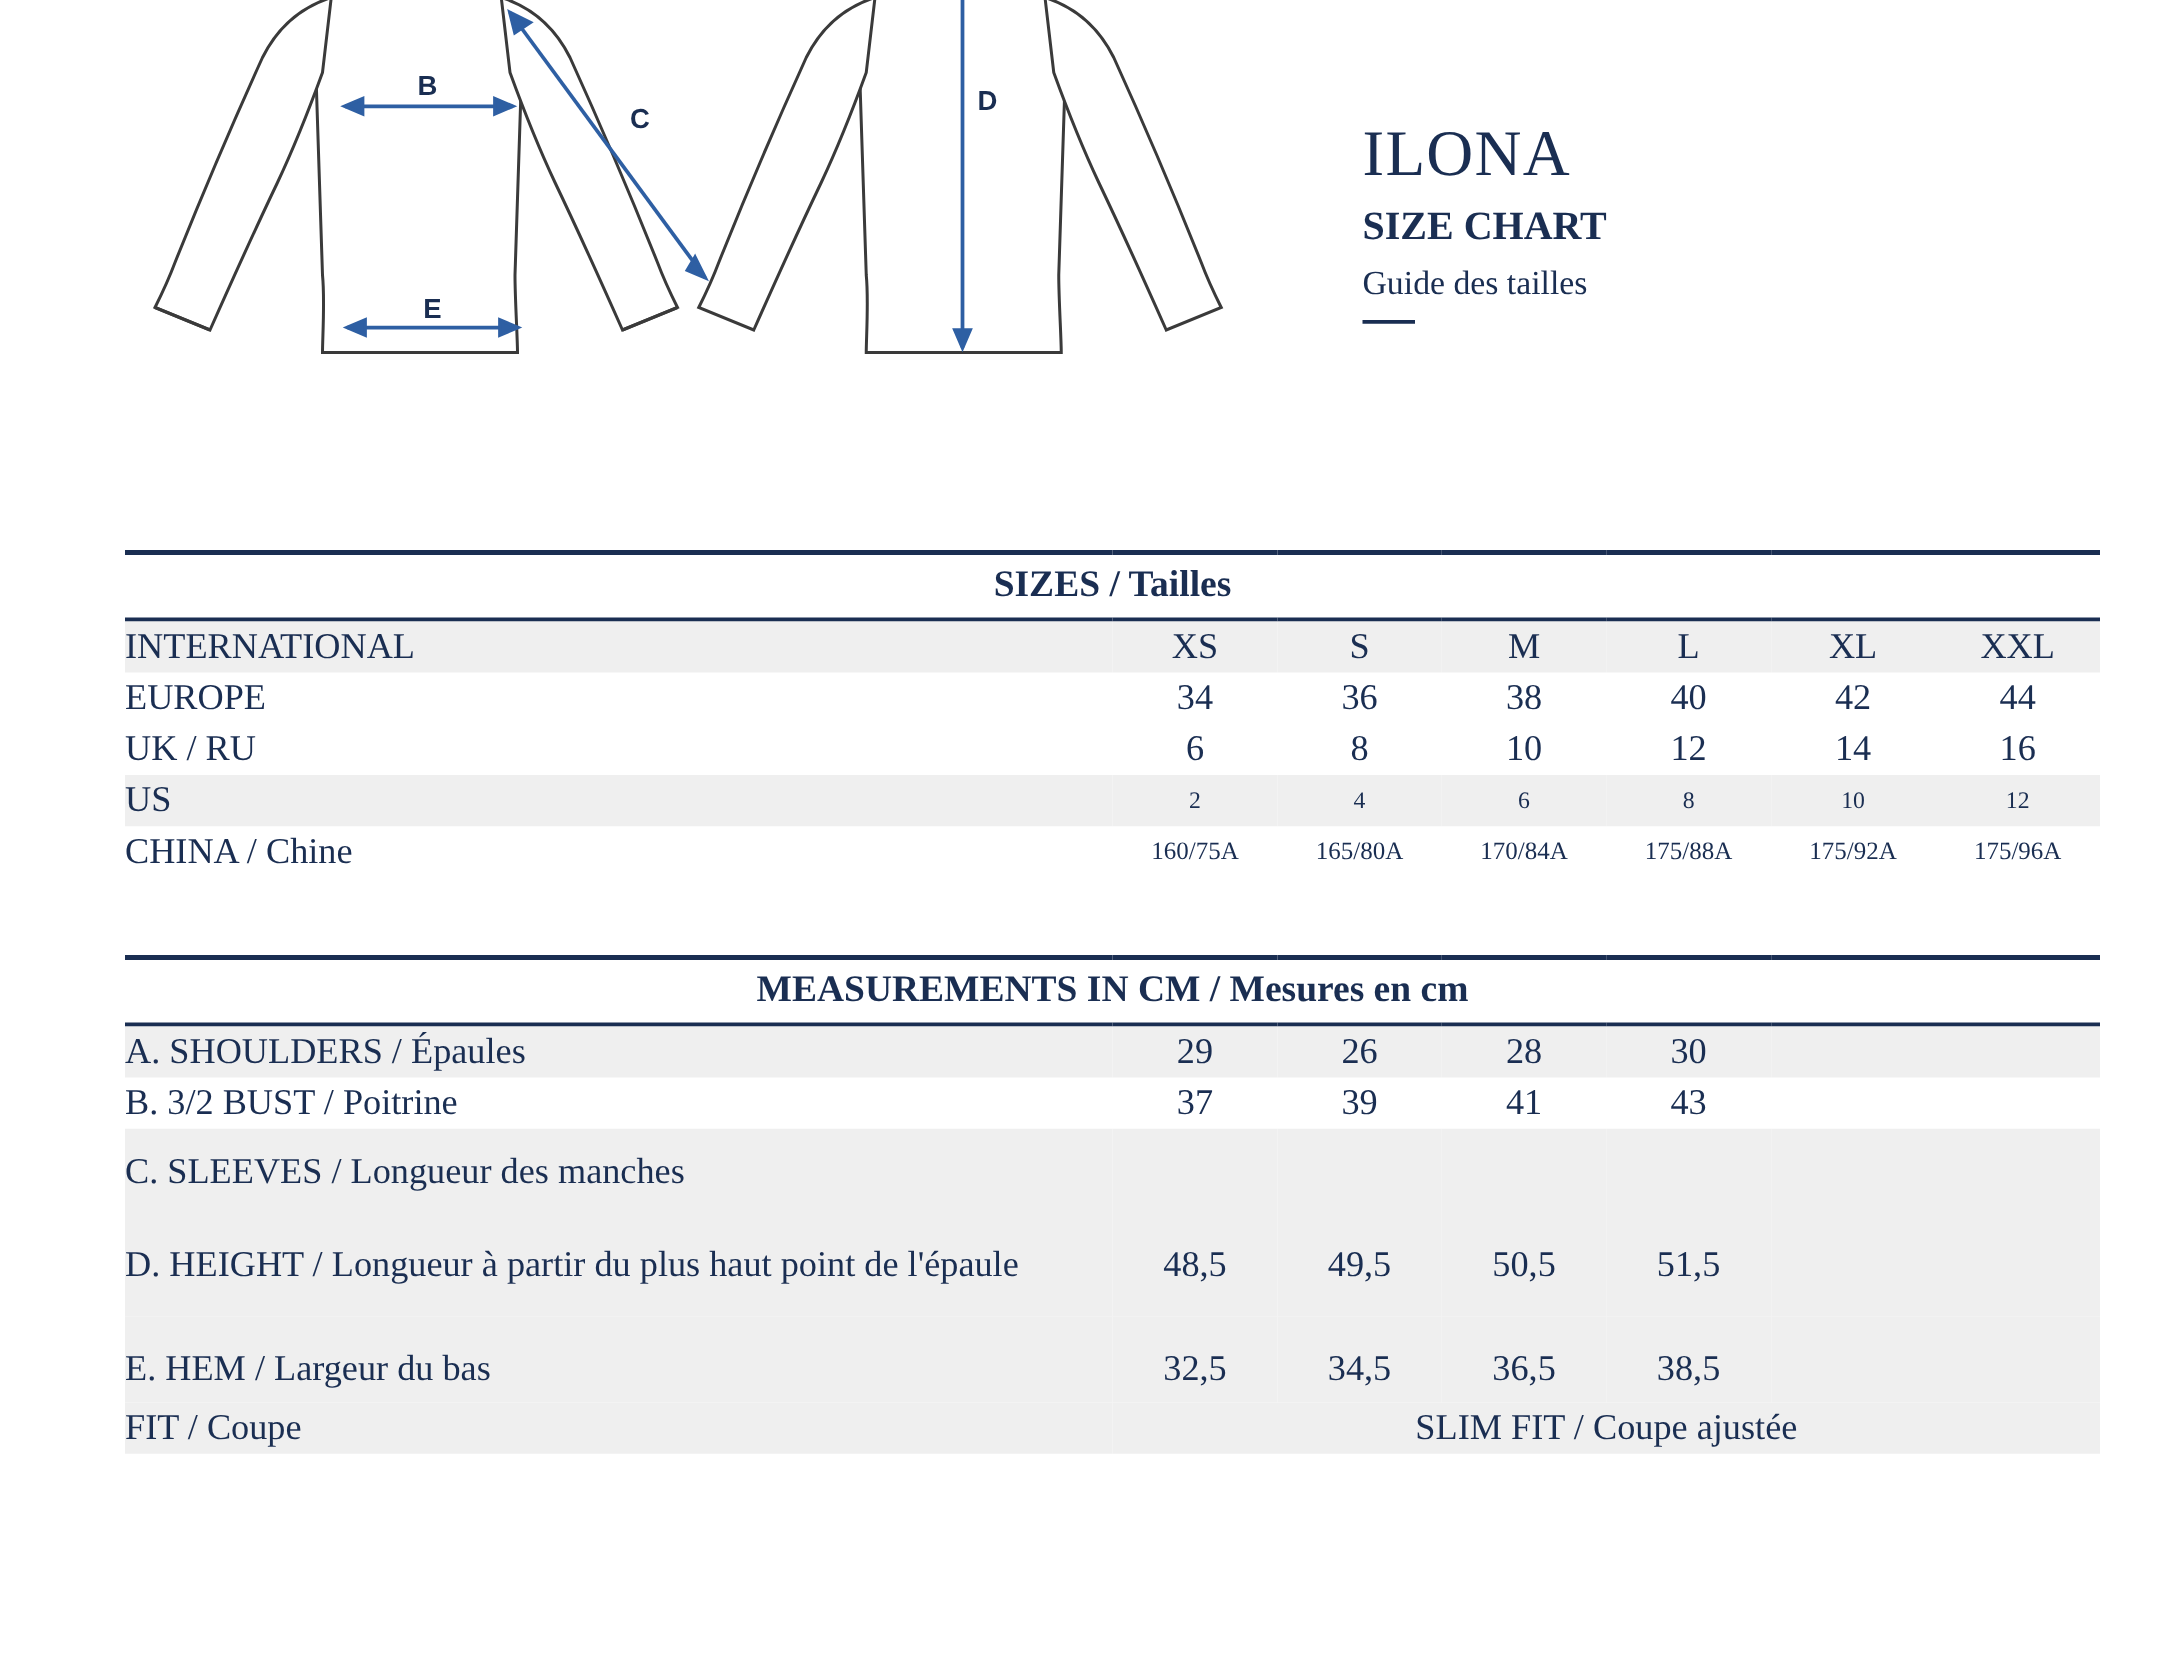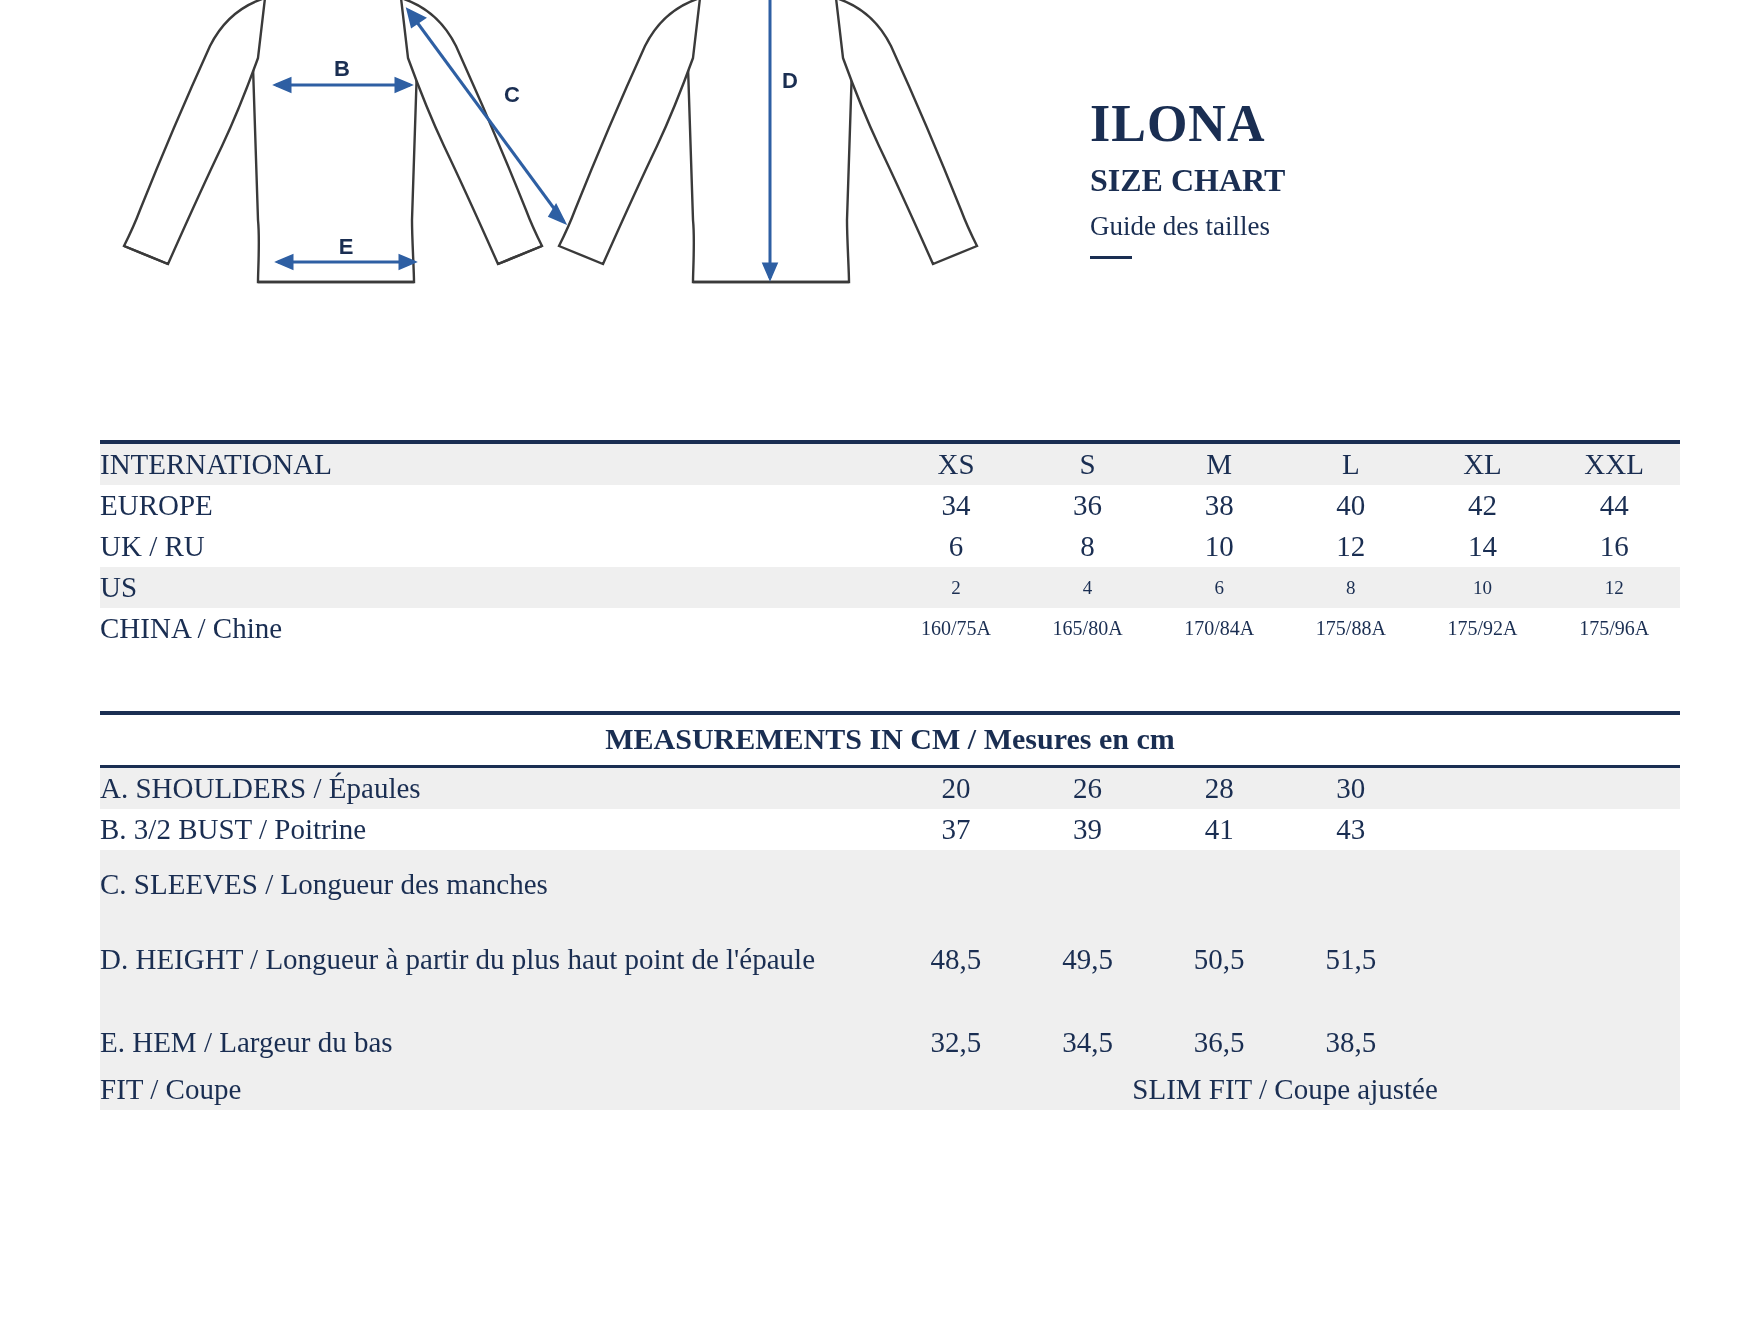--- a/index.html
+++ b/index.html
@@ -25,21 +25,21 @@
     height: 420px;
   }
   .brand-block {
     position: absolute;
     left: 1090px;
     top: 95px;
     width: 560px;
   }
   .brand-name {
     font-family: "Liberation Serif", serif;
-    font-weight: bold;
+    font-weight: normal;
     font-size: 52px;
     letter-spacing: 1px;
     color: #1a2e52;
     line-height: 1.1;
     margin: 0 0 10px 0;
   }
   .brand-sub {
     font-family: "Liberation Serif", serif;
     font-weight: bold;
     font-size: 32px;
@@ -206,20 +206,23 @@
     <colgroup>
       <col style="width:50%">
       <col style="width:8.33%">
         <col style="width:8.33%">
         <col style="width:8.33%">
       <col style="width:8.33%">
         <col style="width:8.33%">
         <col style="width:8.33%">
     </colgroup>
     <tbody>
+      <tr class="section-title">
+        <td colspan="7">SIZES / Tailles</td>
+      </tr>
 
       <tr class="row-alt">
         <td class="label-cell">INTERNATIONAL</td>
         <td class="val">XS</td>
         <td class="val">S</td>
         <td class="val">M</td>
         <td class="val">L</td>
         <td class="val">XL</td>
         <td class="val">XXL</td>
       </tr>
@@ -279,21 +282,21 @@
         <col style="width:8.33%">
         <col style="width:8.33%">
     </colgroup>
     <tbody>
       <tr class="section-title">
         <td colspan="7">MEASUREMENTS IN CM / Mesures en cm</td>
       </tr>
 
       <tr class="row-alt">
         <td class="label-cell">A. SHOULDERS / Épaules</td>
-        <td class="val">20</td>
+        <td class="val">29</td>
         <td class="val">26</td>
         <td class="val">28</td>
         <td class="val">30</td>
         <td class="val"></td>
         <td class="val"></td>
       </tr>
 
       <tr>
         <td class="label-cell">B. 3/2 BUST / Poitrine</td>
         <td class="val">37</td>

